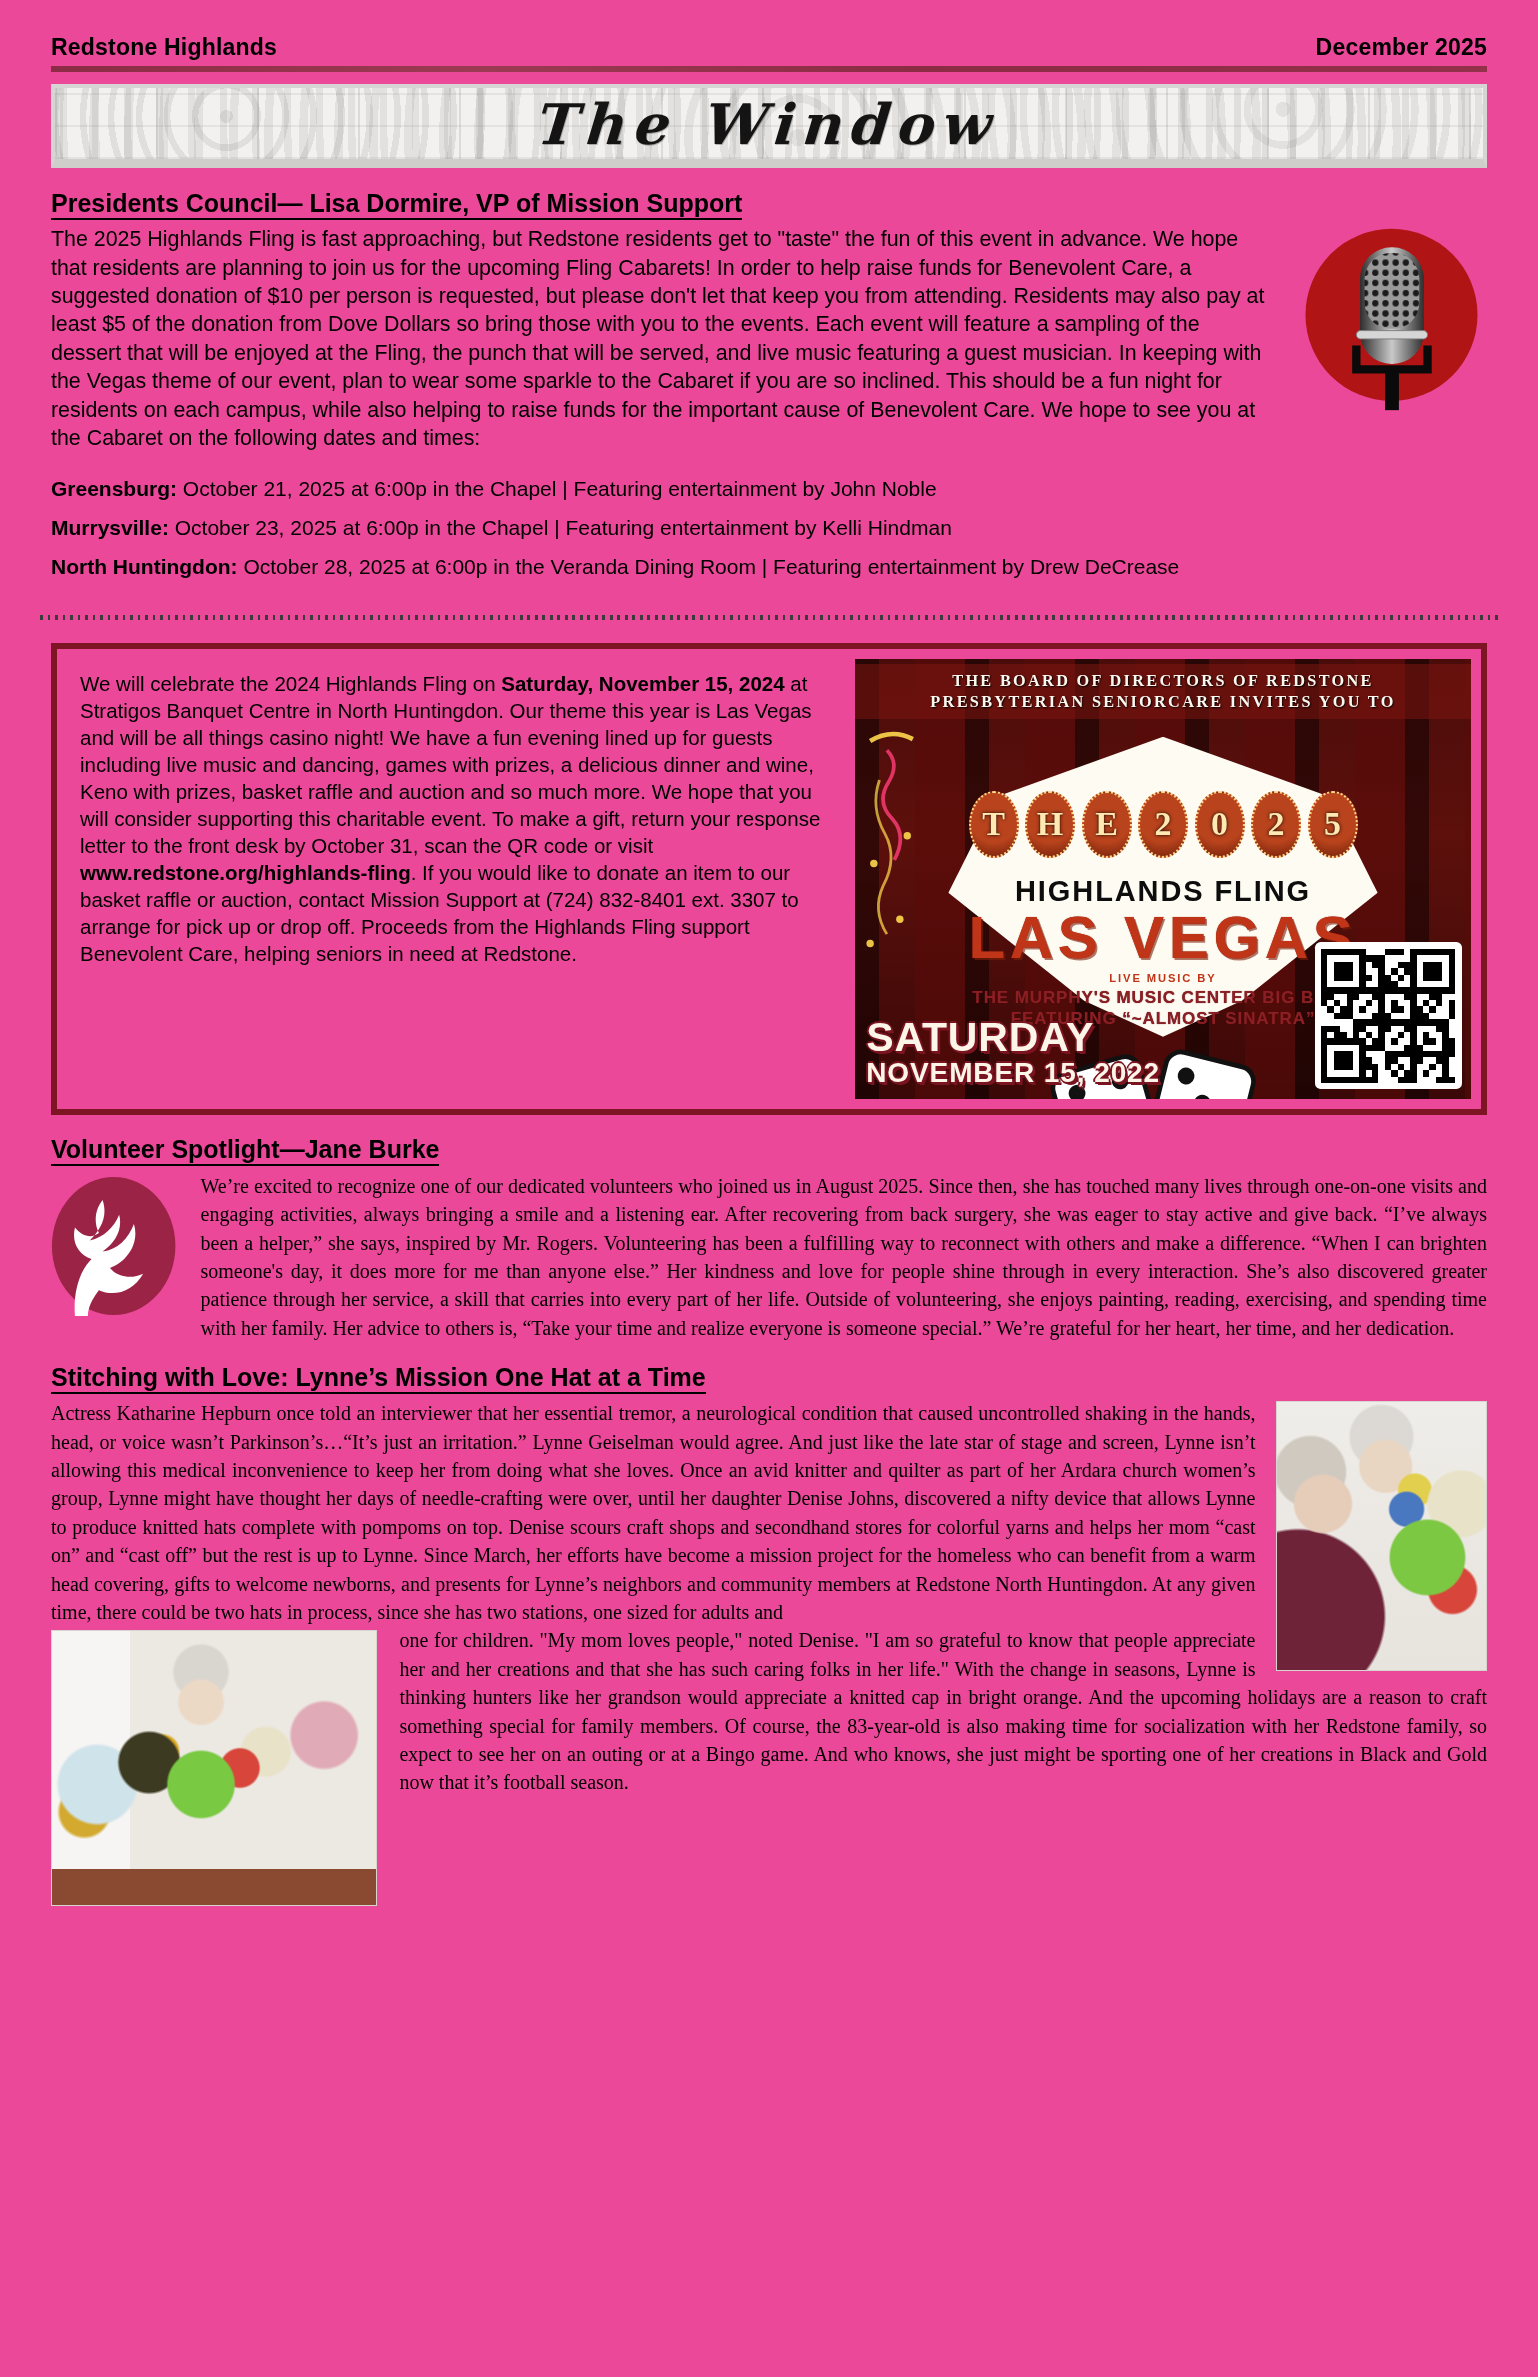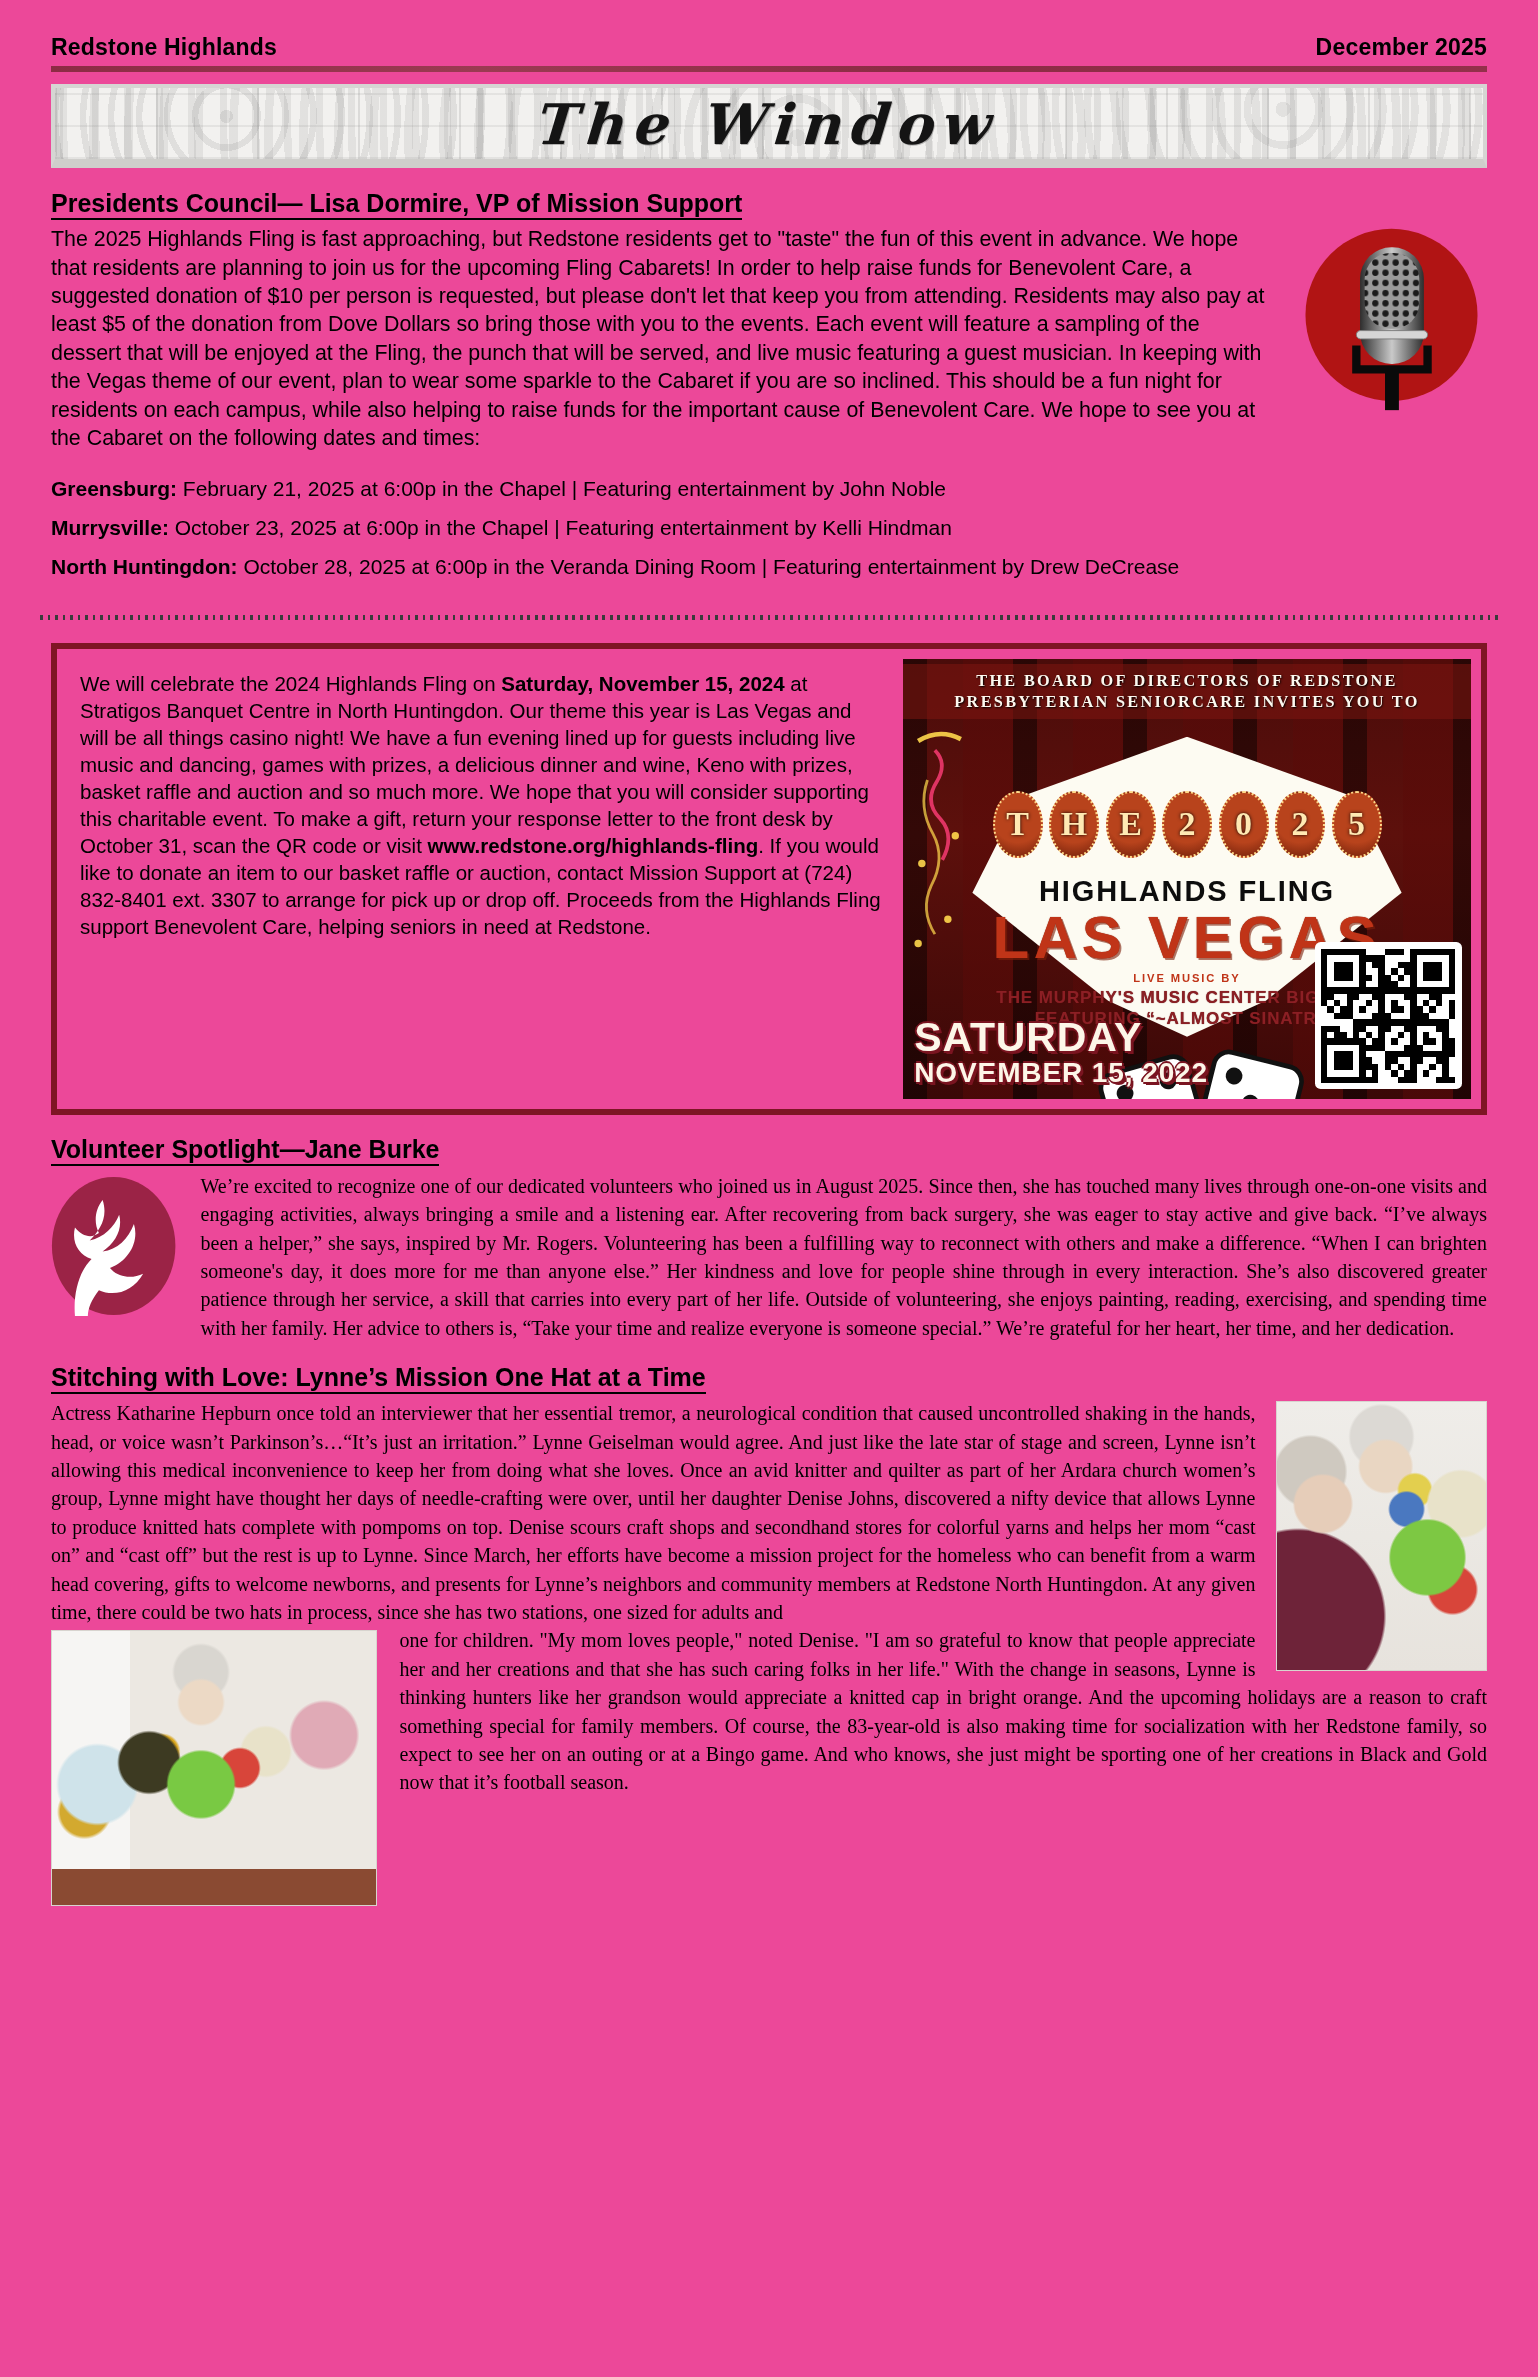--- a/index.html
+++ b/index.html
@@ -41,21 +41,21 @@
   .event-line{margin-bottom:11.2px;}
   .event-line b{font-weight:bold;}
   
   .dotted-divider{margin:22.4px -11.2px 0;height:5.6px;
     background:repeating-linear-gradient(90deg,#3b3b3b 0 2.8px,transparent 2.8px 7.5px);}
   
   .fling-box{margin-top:22.4px;border:6.5px solid #7E1524;display:flex;gap:7.5px;padding:10px;height:472px;box-sizing:border-box;}
   .fling-text{flex:1;padding:11.2px 13px 0 13px;font-size:20.5px;line-height:27px;}
   .fling-text p{margin:0;}
   
-  .flyer{width:568px;position:relative;overflow:hidden;flex:none;
+  .flyer{width:616px;position:relative;overflow:hidden;flex:none;
     background:
       repeating-linear-gradient(90deg, rgba(0,0,0,.45) 0 24px, rgba(0,0,0,0) 24px 60px, rgba(90,10,8,.5) 60px 110px),
       linear-gradient(180deg,#4a0c0a 0%,#5d100c 40%,#3a0807 100%);}
   .flyer-top{position:absolute;top:5.6px;left:0;right:0;text-align:center;
     font-family:"Liberation Serif",serif;font-weight:bold;color:#fdf8ef;
     font-size:16.3px;letter-spacing:2.3px;line-height:21.4px;
     background:rgba(125,22,16,.55);padding:5.6px 0 6.5px;text-shadow:0.9px 0.9px 1.9px #000;}
   .neon-cowboy{position:absolute;left:3.7px;top:65px;width:65px;height:242px;opacity:.9;}
   .sign{position:absolute;left:50%;top:78px;transform:translateX(-50%);
     width:438px;height:300px;background:#fdfbf2;
@@ -160,21 +160,21 @@
         <path d="M62 128 v26 h77 v-26" stroke="#0a0a0a" stroke-width="9" fill="none"></path>
         <rect x="66" y="22" width="69" height="126" rx="34" fill="url(#micbody)"></rect>
         <rect x="71" y="28" width="59" height="82" rx="28" fill="url(#mesh)"></rect>
         <rect x="62" y="112" width="77" height="9" rx="4.5" fill="#d6d6d6" stroke="#7a7a7a" stroke-width="1"></rect>
       </svg>
     </div>
     <p class="body-sans">The 2025 Highlands Fling is fast approaching, but Redstone residents get to "taste" the fun of this event in advance. We hope that residents are planning to join us for the upcoming Fling Cabarets! In order to help raise funds for Benevolent Care, a suggested donation of $10 per person is requested, but please don't let that keep you from attending. Residents may also pay at least $5 of the donation from Dove Dollars so bring those with you to the events.  Each event will feature a sampling of the dessert that will be enjoyed at the Fling, the punch that will be served, and live music featuring a guest musician. In keeping with the Vegas theme of our event, plan to wear some sparkle to the Cabaret if you are so inclined. This should be a fun night for residents on each campus, while also helping to raise funds for the important cause of Benevolent Care. We hope to see you at the Cabaret on the following dates and times:</p>
 
     <div class="events">
       <div class="event-line">
-        <b>Greensburg:</b><span> February 21, 2025 at 6:00p in the Chapel | Featuring entertainment by John Noble</span>
+        <b>Greensburg:</b><span> October 21, 2025 at 6:00p in the Chapel | Featuring entertainment by John Noble</span>
       </div>
       <div class="event-line">
         <b>Murrysville:</b><span> October 23, 2025 at 6:00p in the Chapel | Featuring entertainment by Kelli Hindman</span>
       </div>
       <div class="event-line">
         <b>North Huntingdon:</b><span> October 28, 2025 at 6:00p in the Veranda Dining Room | Featuring entertainment by Drew DeCrease</span>
       </div>
     </div>
   </section>
 

